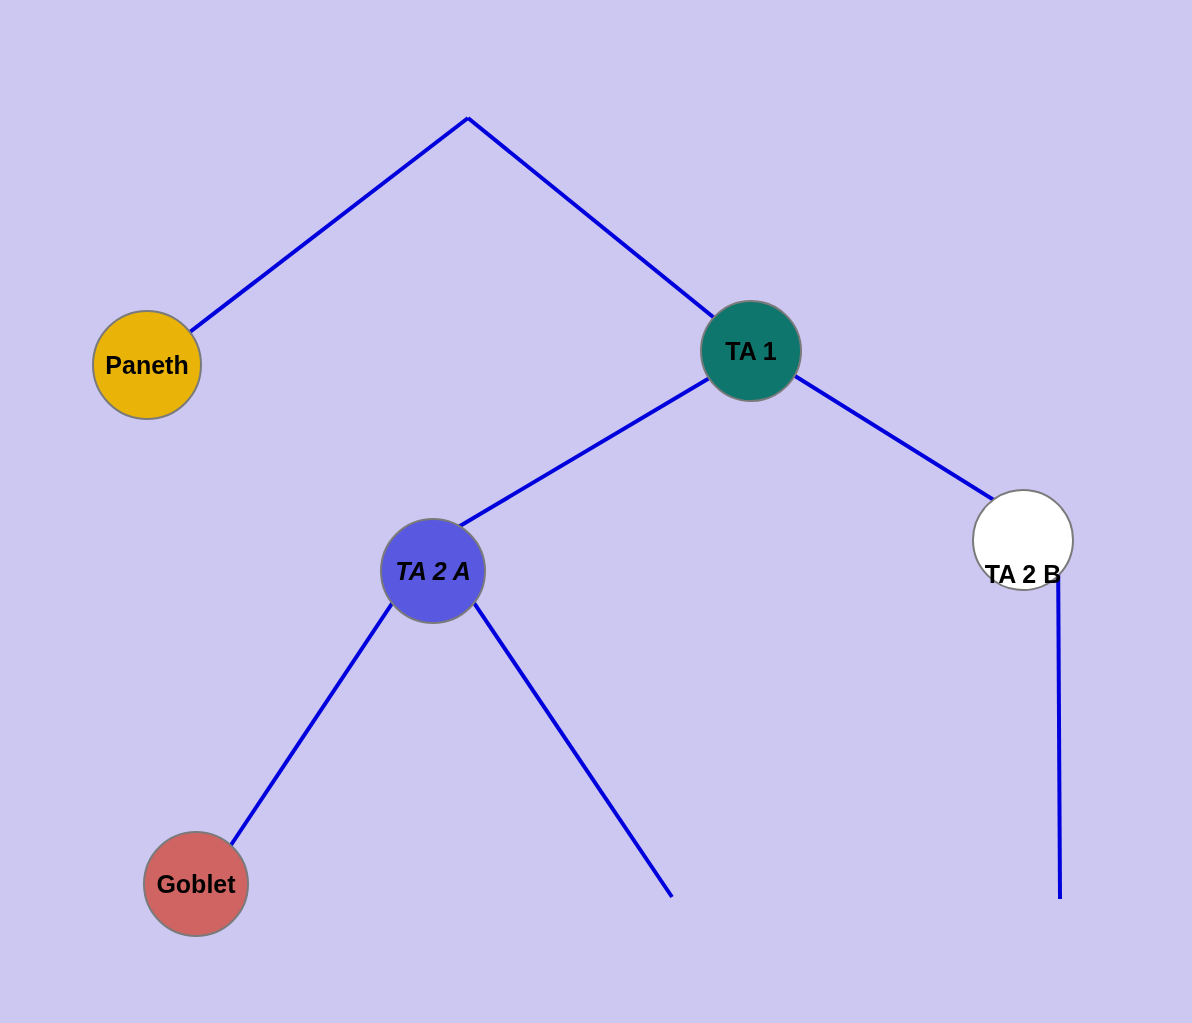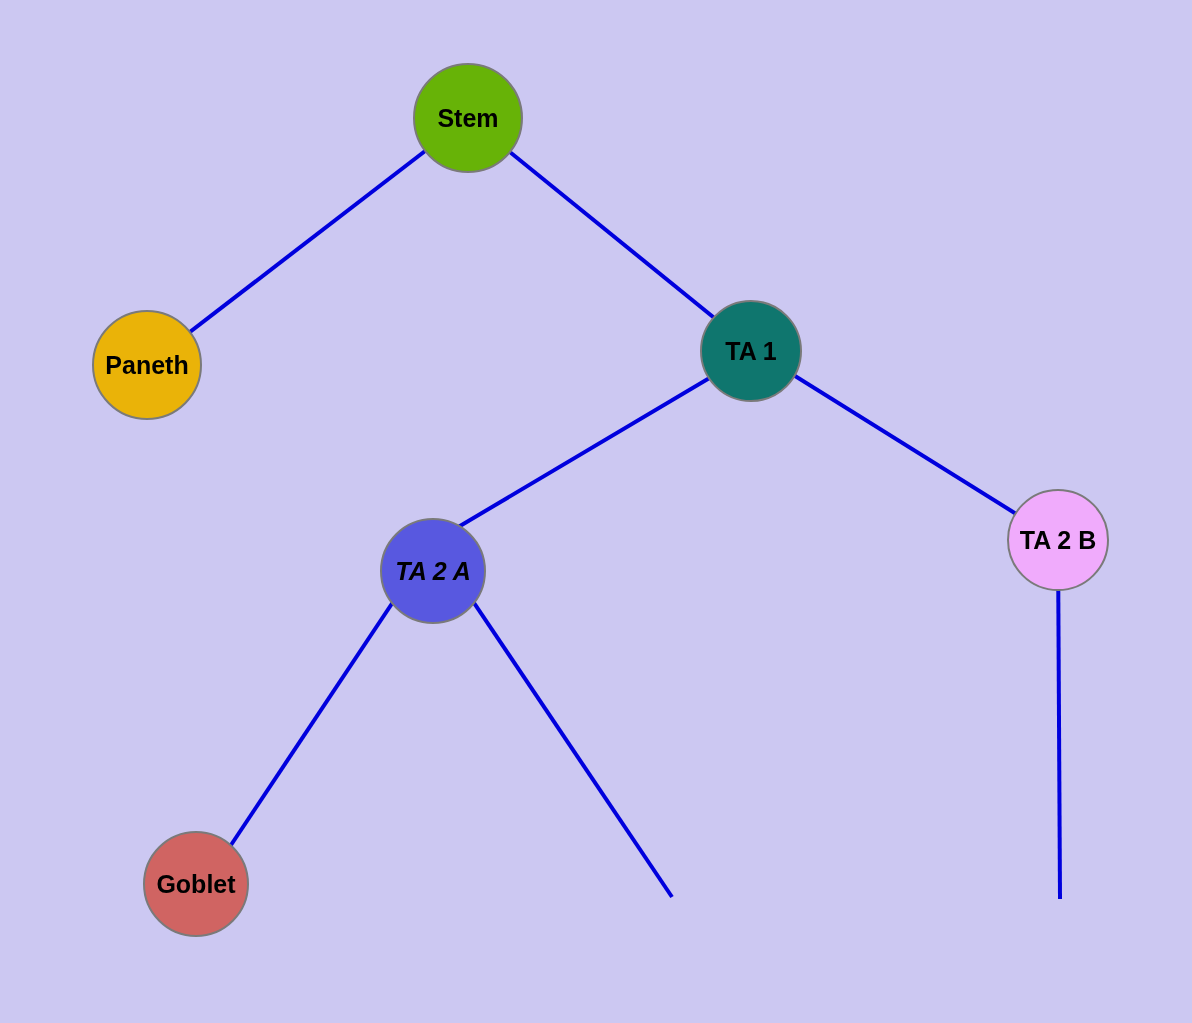--- a/index.html
+++ b/index.html
@@ -48,37 +48,34 @@
   <svg id="edge-layer" xmlns="http://www.w3.org/2000/svg">
     <line x1="468" y1="118" x2="147" y2="365" stroke="#0000dd" stroke-width="4"></line>
     <line x1="468" y1="118" x2="755" y2="351" stroke="#0000dd" stroke-width="4"></line>
     <line x1="755" y1="351" x2="433" y2="542" stroke="#0000dd" stroke-width="4"></line>
     <line x1="755" y1="351" x2="1058" y2="540" stroke="#0000dd" stroke-width="4"></line>
     <line x1="433" y1="542" x2="205" y2="884" stroke="#0000dd" stroke-width="4"></line>
     <line x1="433" y1="542" x2="672" y2="897" stroke="#0000dd" stroke-width="4"></line>
     <line x1="1058" y1="540" x2="1060" y2="899" stroke="#0000dd" stroke-width="4"></line>
   </svg>
 
-  <div class="node" style="left: 413px; top: 63px; width: 110px; height: 110px; background: rgb(103, 179, 7); border-color: rgb(122, 122, 122);">
-    <span class="label">Stem</span>
-  </div>
 
   <div class="node" style="left: 92px; top: 310px; width: 110px; height: 110px; background: #eab308; border-color: rgb(122, 122, 122);">
     <span class="label">Paneth</span>
   </div>
 
   <div class="node" style="left: 700px; top: 300px; width: 102px; height: 102px; background: #0f766e; border-color: rgb(122, 122, 122);">
     <span class="label">TA 1</span>
   </div>
 
   <div class="node" style="left: 380px; top: 518px; width: 106px; height: 106px; background: rgb(88, 88, 224); border-color: rgb(122, 122, 122); font-style: italic;">
     <span class="label">TA 2 A</span>
   </div>
 
-  <div class="node" style="left: 1007px; top: 489px; width: 102px; height: 102px; background: #f0abfc; border-color: rgb(122, 122, 122);">
+  <div class="node" style="left: 972px; top: 489px; width: 102px; height: 102px; background: #ffffff; border-color: rgb(122, 122, 122); align-items: flex-end;">
     <span class="label">TA 2 B</span>
   </div>
 
   <div class="node" style="left: 143px; top: 831px; width: 106px; height: 106px; background: rgb(208, 100, 98); border-color: rgb(122, 122, 122);">
     <span class="label">Goblet</span>
   </div>
 
 
 
 </div>

